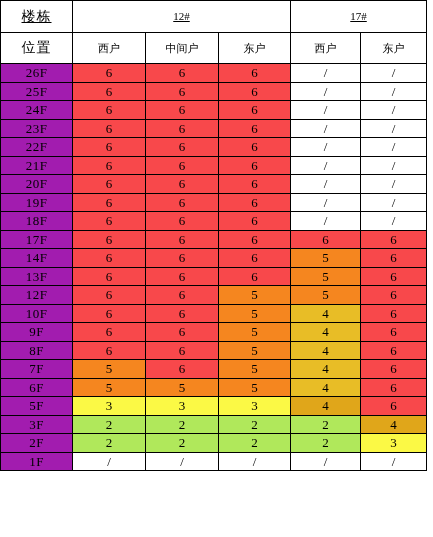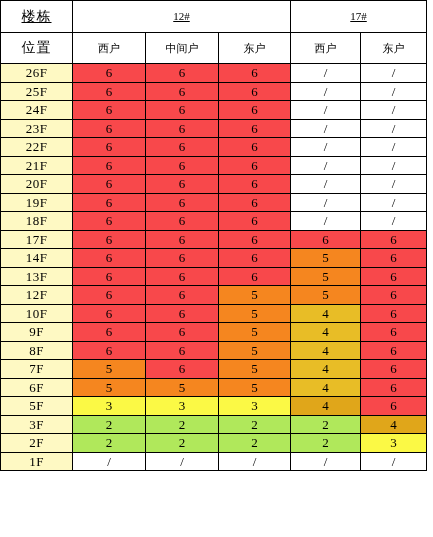--- a/index.html
+++ b/index.html
@@ -45,21 +45,21 @@
   tr.hdr-row-1 td.building-label,
   tr.hdr-row-2 td.position-label { font-size: 14px; letter-spacing: 1px; }
   tr.hdr-row-1 td.building-name { font-size: 11px; }
   tr.hdr-row-2 td.unit-name { font-size: 11px; }
 
   
   tr.data-row td { height: 17.5px; font-size: 13px; }
   td.floor-cell {
     font-size: 13px;
     letter-spacing: 0.5px;
-    background: #fef9c3;
+    background: #a21caf;
   }
   td.val-cell { font-size: 13px; }
 
   
   .v-6 { background: #f8484b; }
   .v-5 { background: #f5861f; }
   .v-4 { background: #e8bd26; }
   .v-4d { background: #e0a61a; }
   .v-3 { background: #fbf945; }
   .v-2 { background: #b0e85b; }

